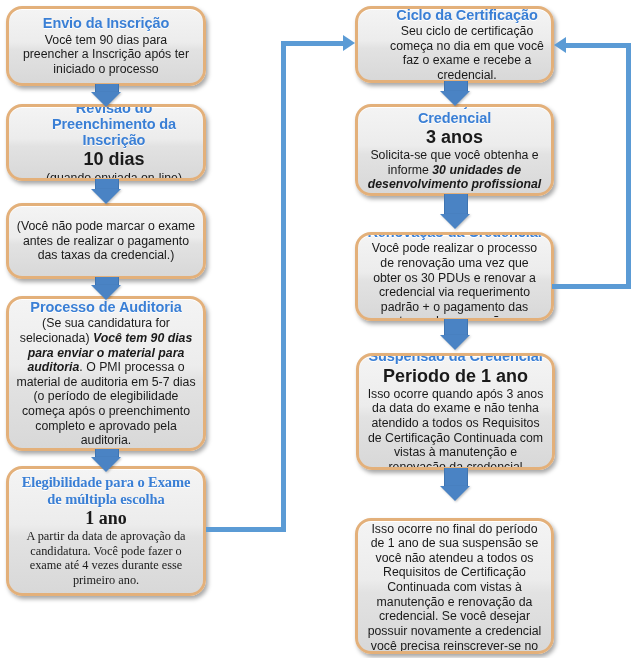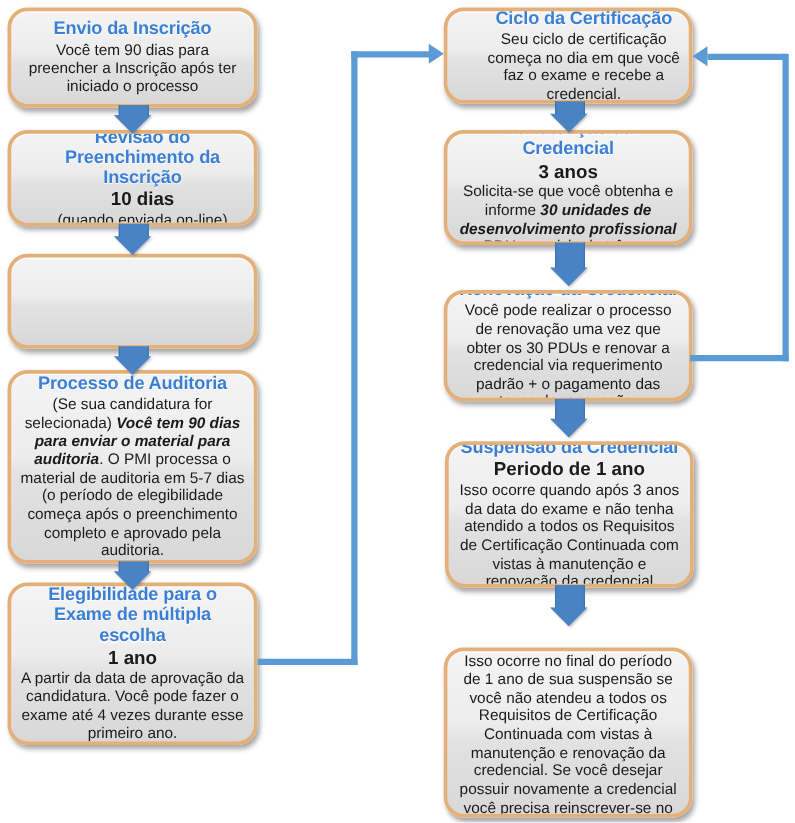--- a/index.html
+++ b/index.html
@@ -40,21 +40,21 @@
     font-weight: bold;
     font-size: 14.5px;
     line-height: 1.12;
     letter-spacing: -0.1px;
     margin-bottom: 1px;
     text-shadow: 0 1px 0 #ffffff;
   }
   .node .sub {
     color: #1a1a1a;
     font-weight: bold;
-    font-size: 15px;
+    font-size: 18px;
     line-height: 1.18;
   }
   .node .body {
     color: #1a1a1a;
     font-size: 12.3px;
     line-height: 1.19;
   }
   .node .body b { font-weight: bold; font-style: italic; }
   .arrow-stem {
     position: absolute;
@@ -101,31 +101,32 @@
     <div class="body">Você tem 90 dias para preencher a Inscrição após ter iniciado o processo</div>
   </div>
 
   <div class="node" style="left:6px; top:104px; width:200px; height:77px;padding-left:23px;">
     <div class="title">Revisão do Preenchimento da Inscrição</div>
     <div class="sub">10 dias</div>
     <div class="body">(quando enviada on-line)</div>
   </div>
 
   <div class="node" style="left:6px; top:203px; width:200px; height:76px;">
+    <div class="body">(Você não pode marcar o exame antes de realizar o pagamento das taxas da credencial.)</div>
   </div>
 
   <div class="node" style="left:6px; top:296px; width:200px; height:155px;">
     <div class="title">Processo de Auditoria</div>
     <div class="body">
       <span>(Se sua candidatura for selecionada)</span>
       <b>Você tem 90 dias para enviar o material para auditoria</b><span>. O PMI processa o material de auditoria em 5-7 dias (o período de elegibilidade começa após o preenchimento completo e aprovado pela auditoria.</span>
     </div>
   </div>
 
-  <div class="node" style="left:6px; top:466px; width:200px; height:130px;">
+  <div class="node" style="left:6px; top:466px; width:200px; height:130px;font-family:Liberation Serif, serif;">
     <div class="title">Elegibilidade para o Exame de múltipla escolha</div>
     <div class="sub">1 ano</div>
     <div class="body">A partir da data de aprovação da candidatura. Você pode fazer o exame até 4 vezes durante esse primeiro ano.</div>
   </div>
 
   <div class="node" style="left:355px; top:6px; width:199px; height:77px;padding-left:32px;">
     <div class="title">Ciclo da Certificação</div>
     <div class="body">Seu ciclo de certificação começa no dia em que você faz o exame e recebe a credencial.</div>
   </div>
 

